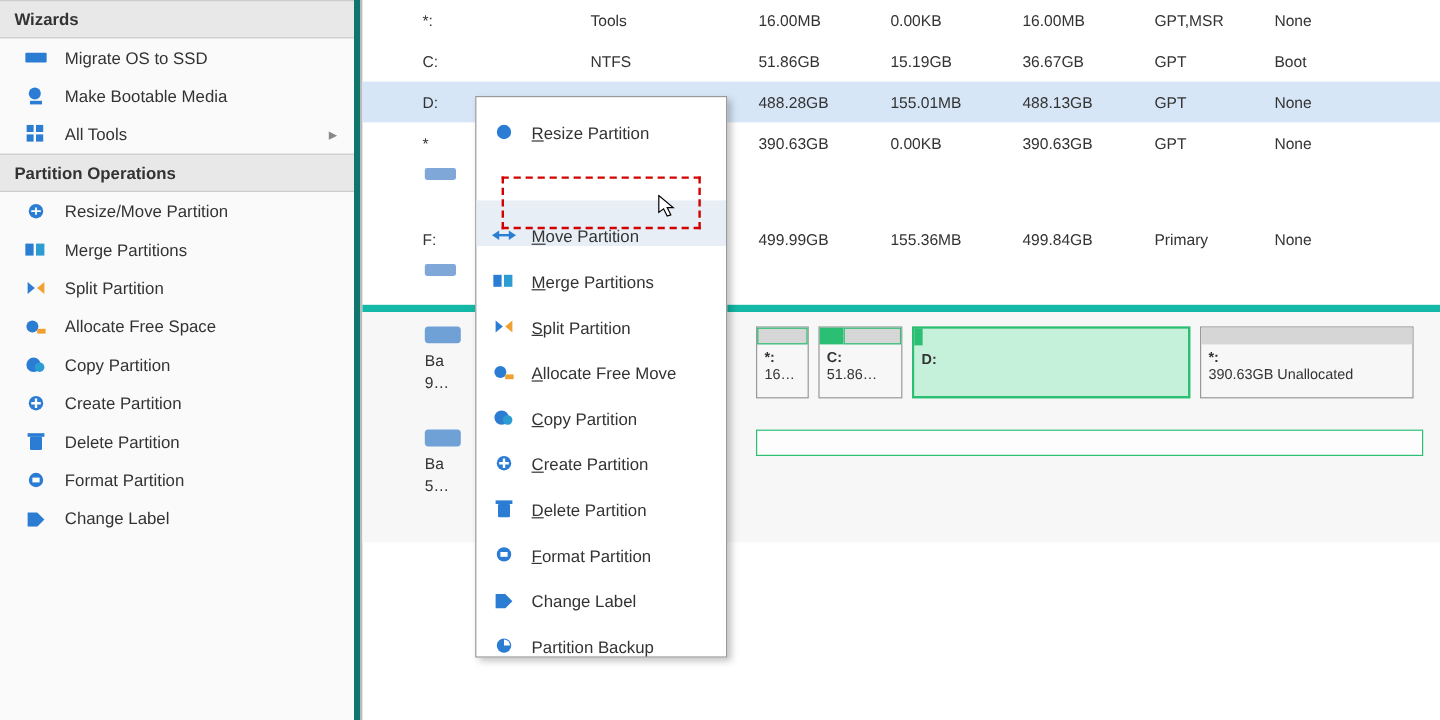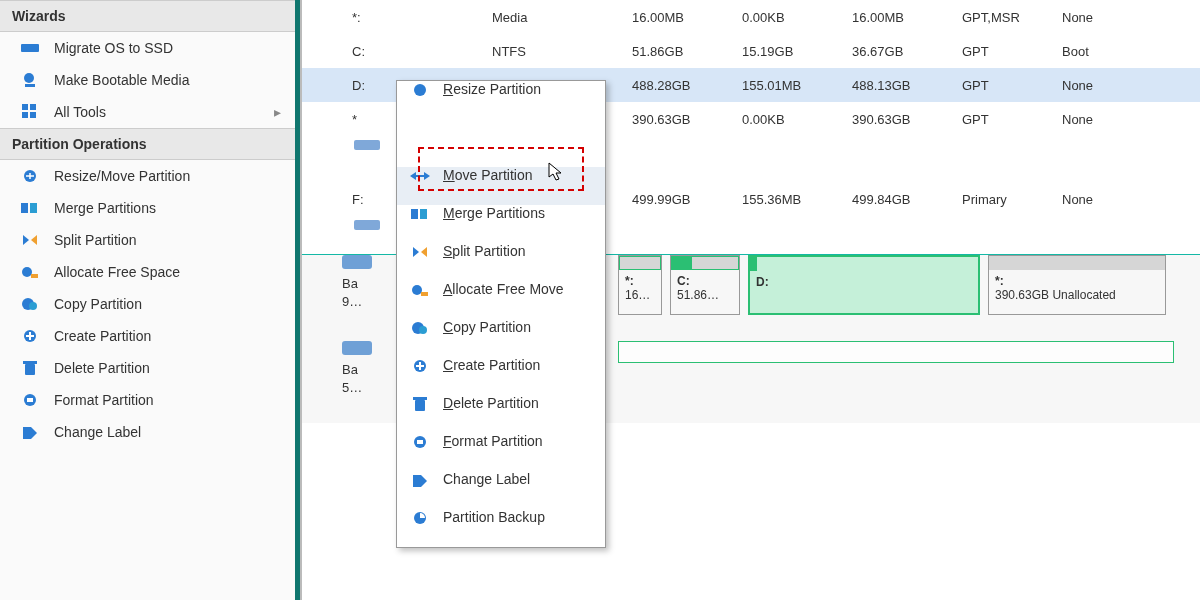--- a/index.html
+++ b/index.html
@@ -25,29 +25,29 @@
 .c-size { width: 110px; }
 .c-used { width: 110px; }
 .c-free { width: 110px; }
 .c-type { width: 100px; }
 .c-status { width: 90px; }
 .disk-icon-row { display: flex; align-items: center; padding: 4px 10px 4px 52px; }
 .disk-icon-row .di { width: 26px; height: 10px; background: #7fa8d9; border-radius: 2px; margin-right: 6px; }
 
 
 .context-menu { position: absolute; left: 396px; top: 80px; width: 210px; background: #fff; border: 1px solid #999; box-shadow: 3px 3px 6px rgba(0,0,0,.25); z-index: 100; }
-.cm-item { display: flex; align-items: flex-start; height: 38px; padding: 0 12px; cursor: pointer; font-size: 14px; }
+.cm-item { display: flex; align-items: flex-end; height: 38px; padding: 0 12px; cursor: pointer; font-size: 14px; }
 .cm-item.hl { background: #e8eef5; margin-top: 48px; }
 .cm-item .icon { width: 22px; height: 18px; margin-right: 12px; display: inline-flex; align-items: center; justify-content: center; }
 .cm-item .u { text-decoration: underline; }
 .highlight-box { position: absolute; left: 418px; top: 147px; width: 166px; height: 44px; border: 2px dashed #d40000; z-index: 101; pointer-events: none; }
 .cursor { position: absolute; left: 548px; top: 162px; z-index: 102; pointer-events: none; }
 
 
-.diskmap-area { margin-top: 20px; border-top: 1px solid #14b8a6; background: #f7f7f7; }
+.diskmap-area { margin-top: 20px; padding: 12px; border-top: 6px solid #14b8a6; background: #f7f7f7; }
 .diskmap-row { display: flex; align-items: flex-start; gap: 8px; margin-bottom: 26px; }
 .dm-info { width: 240px; padding-left: 40px; }
 .dm-info .di2 { width: 30px; height: 14px; background: #6fa0d6; border-radius: 3px; margin-bottom: 6px; }
 .dm-info-line { font-size: 13px; line-height: 1.4; }
 .dm-block { border: 1px solid #999; height: 60px; display: flex; flex-direction: column; position: relative; }
 .dm-block-bar { height: 14px; display: flex; }
 .dm-block-body { flex: 1; padding: 4px 6px; font-size: 12px; }
 .dm-block-title { font-weight: bold; }
 .b-star1 { width: 44px; } .b-c { width: 70px; } .b-d { width: 232px; background: #c5f0d9; border: 2px solid #2bbf73 !important; } .b-star2 { width: 178px; }
 .dm-block.b-d .dm-block-body { background: #c5f0d9; }
@@ -181,21 +181,21 @@
           </svg>
         </span>
       <span>Change Label</span>
     </div>
   </div>
 
   <div class="main">
     <div class="table">
       <div class="row">
         <div class="cell c-drive">*:</div>
-        <div class="cell c-fs">Media</div>
+        <div class="cell c-fs">Tools</div>
         <div class="cell c-size">16.00MB</div>
         <div class="cell c-used">0.00KB</div>
         <div class="cell c-free">16.00MB</div>
         <div class="cell c-type">GPT,MSR</div>
         <div class="cell c-status">None</div>
       </div>
       <div class="row">
         <div class="cell c-drive">C:</div>
         <div class="cell c-fs">NTFS</div>
         <div class="cell c-size">51.86GB</div>

